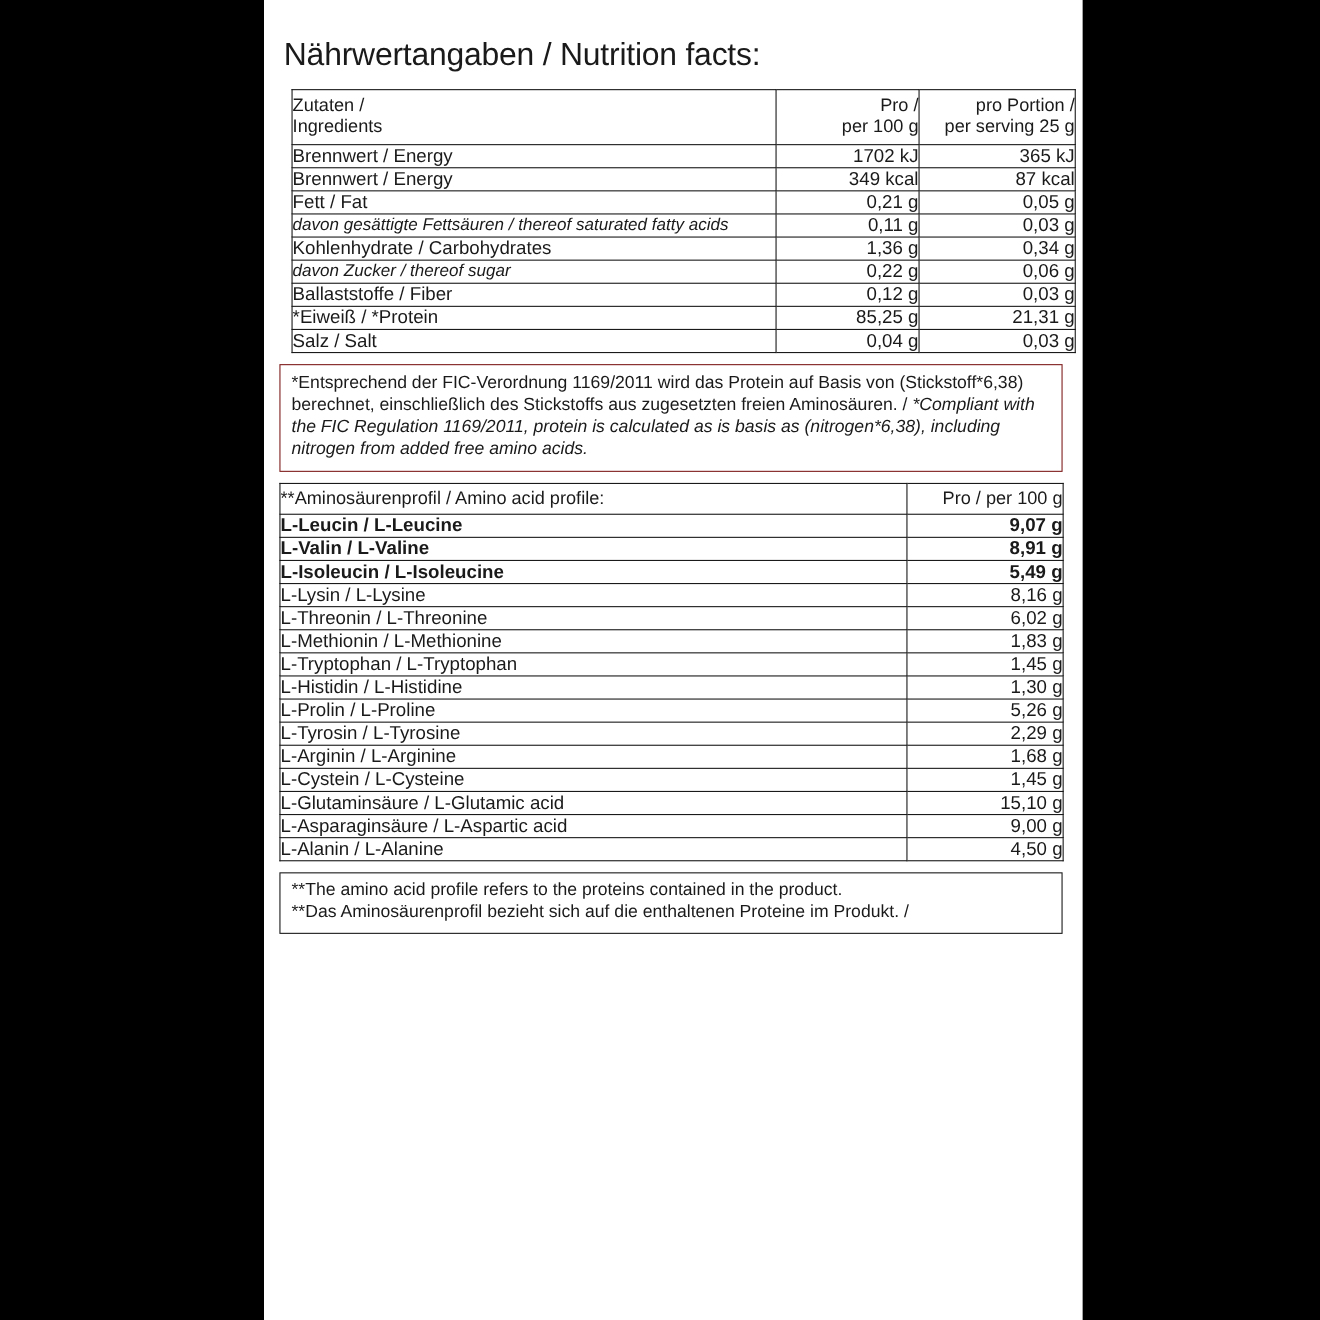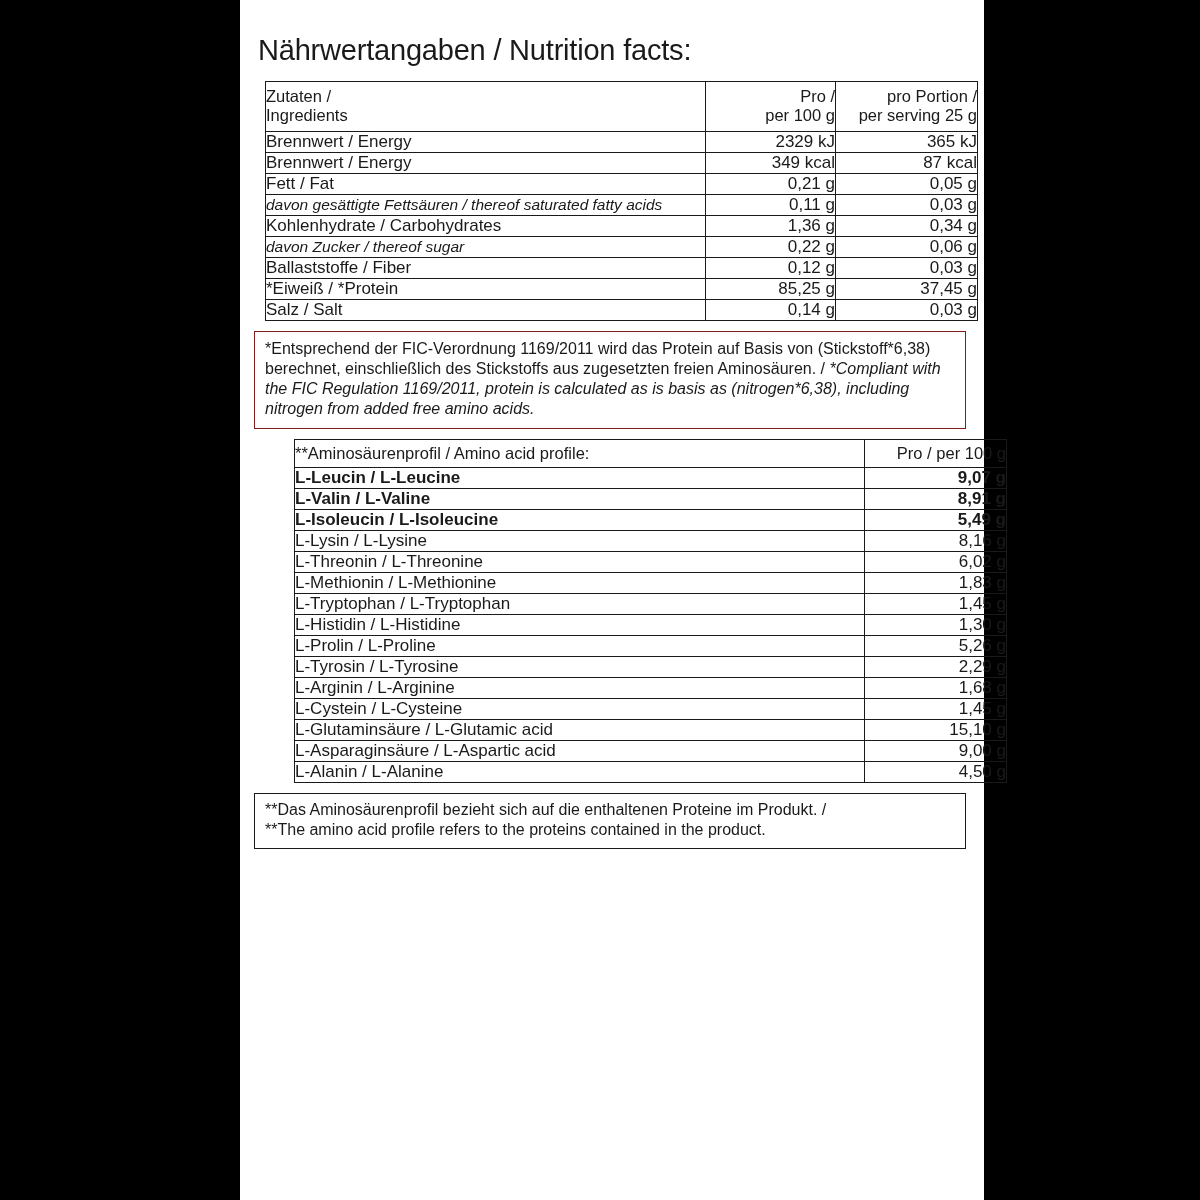--- a/index.html
+++ b/index.html
@@ -82,21 +82,21 @@
     width: 712px;
     margin: 10px 0 0 4px;
     border: 1px solid #7f1d1d;
     padding: 7px 10px 8px 10px;
     font-size: 16px;
     line-height: 1.26;
     color: #1a1a1a;
   }
   .note .it { font-style: italic; }
 
-  .amino-wrap { margin-top: 10px; margin-left: 40px; }
+  .amino-wrap { margin-top: 10px; }
   table.amino {
     width: 712px;
     margin-left: 4px;
     border-collapse: collapse;
     table-layout: fixed;
   }
   table.amino td {
     border: 1px solid #1a1a1a;
     padding: 0;
     color: #1a1a1a;
@@ -143,21 +143,21 @@
             <span class="two-line">per 100 g</span>
           </td>
           <td class="cell-r">
             <span class="two-line">pro Portion /</span>
             <span class="two-line">per serving 25 g</span>
           </td>
         </tr>
 
         <tr>
           <td class="cell-l">Brennwert / Energy</td>
-          <td class="cell-r">2329 kJ</td>
+          <td class="cell-r">1702 kJ</td>
           <td class="cell-r">365 kJ</td>
         </tr>
         <tr>
           <td class="cell-l">Brennwert / Energy</td>
           <td class="cell-r">349 kcal</td>
           <td class="cell-r">87 kcal</td>
         </tr>
         <tr>
           <td class="cell-l">Fett / Fat</td>
           <td class="cell-r">0,21 g</td>
@@ -179,25 +179,25 @@
           <td class="cell-r">0,06 g</td>
         </tr>
         <tr>
           <td class="cell-l">Ballaststoffe / Fiber</td>
           <td class="cell-r">0,12 g</td>
           <td class="cell-r">0,03 g</td>
         </tr>
         <tr>
           <td class="cell-l">*Eiweiß / *Protein</td>
           <td class="cell-r">85,25 g</td>
-          <td class="cell-r">37,45 g</td>
+          <td class="cell-r">21,31 g</td>
         </tr>
         <tr>
           <td class="cell-l">Salz / Salt</td>
-          <td class="cell-r">0,14 g</td>
+          <td class="cell-r">0,04 g</td>
           <td class="cell-r">0,03 g</td>
         </tr>
       </tbody>
     </table>
 
     <div class="note">
       <span>*Entsprechend der FIC-Verordnung 1169/2011 wird das Protein auf Basis von (Stickstoff*6,38) berechnet, einschließlich des Stickstoffs aus zugesetzten freien Aminosäuren. /</span>
       <span class="it">*Compliant with the FIC Regulation 1169/2011, protein is calculated as is basis as (nitrogen*6,38), including nitrogen from added free amino acids.</span>
     </div>
 
@@ -270,18 +270,18 @@
           </tr>
           <tr>
             <td class="a-l">L-Alanin / L-Alanine</td>
             <td class="a-r">4,50 g</td>
           </tr>
         </tbody>
       </table>
     </div>
 
     <div class="footnote">
+      <div>**The amino acid profile refers to the proteins contained in the product.</div>
       <div>**Das Aminosäurenprofil bezieht sich auf die enthaltenen Proteine im Produkt. /</div>
-      <div>**The amino acid profile refers to the proteins contained in the product.</div>
     </div>
 
   </div>
 </div>
 
 </body></html>

